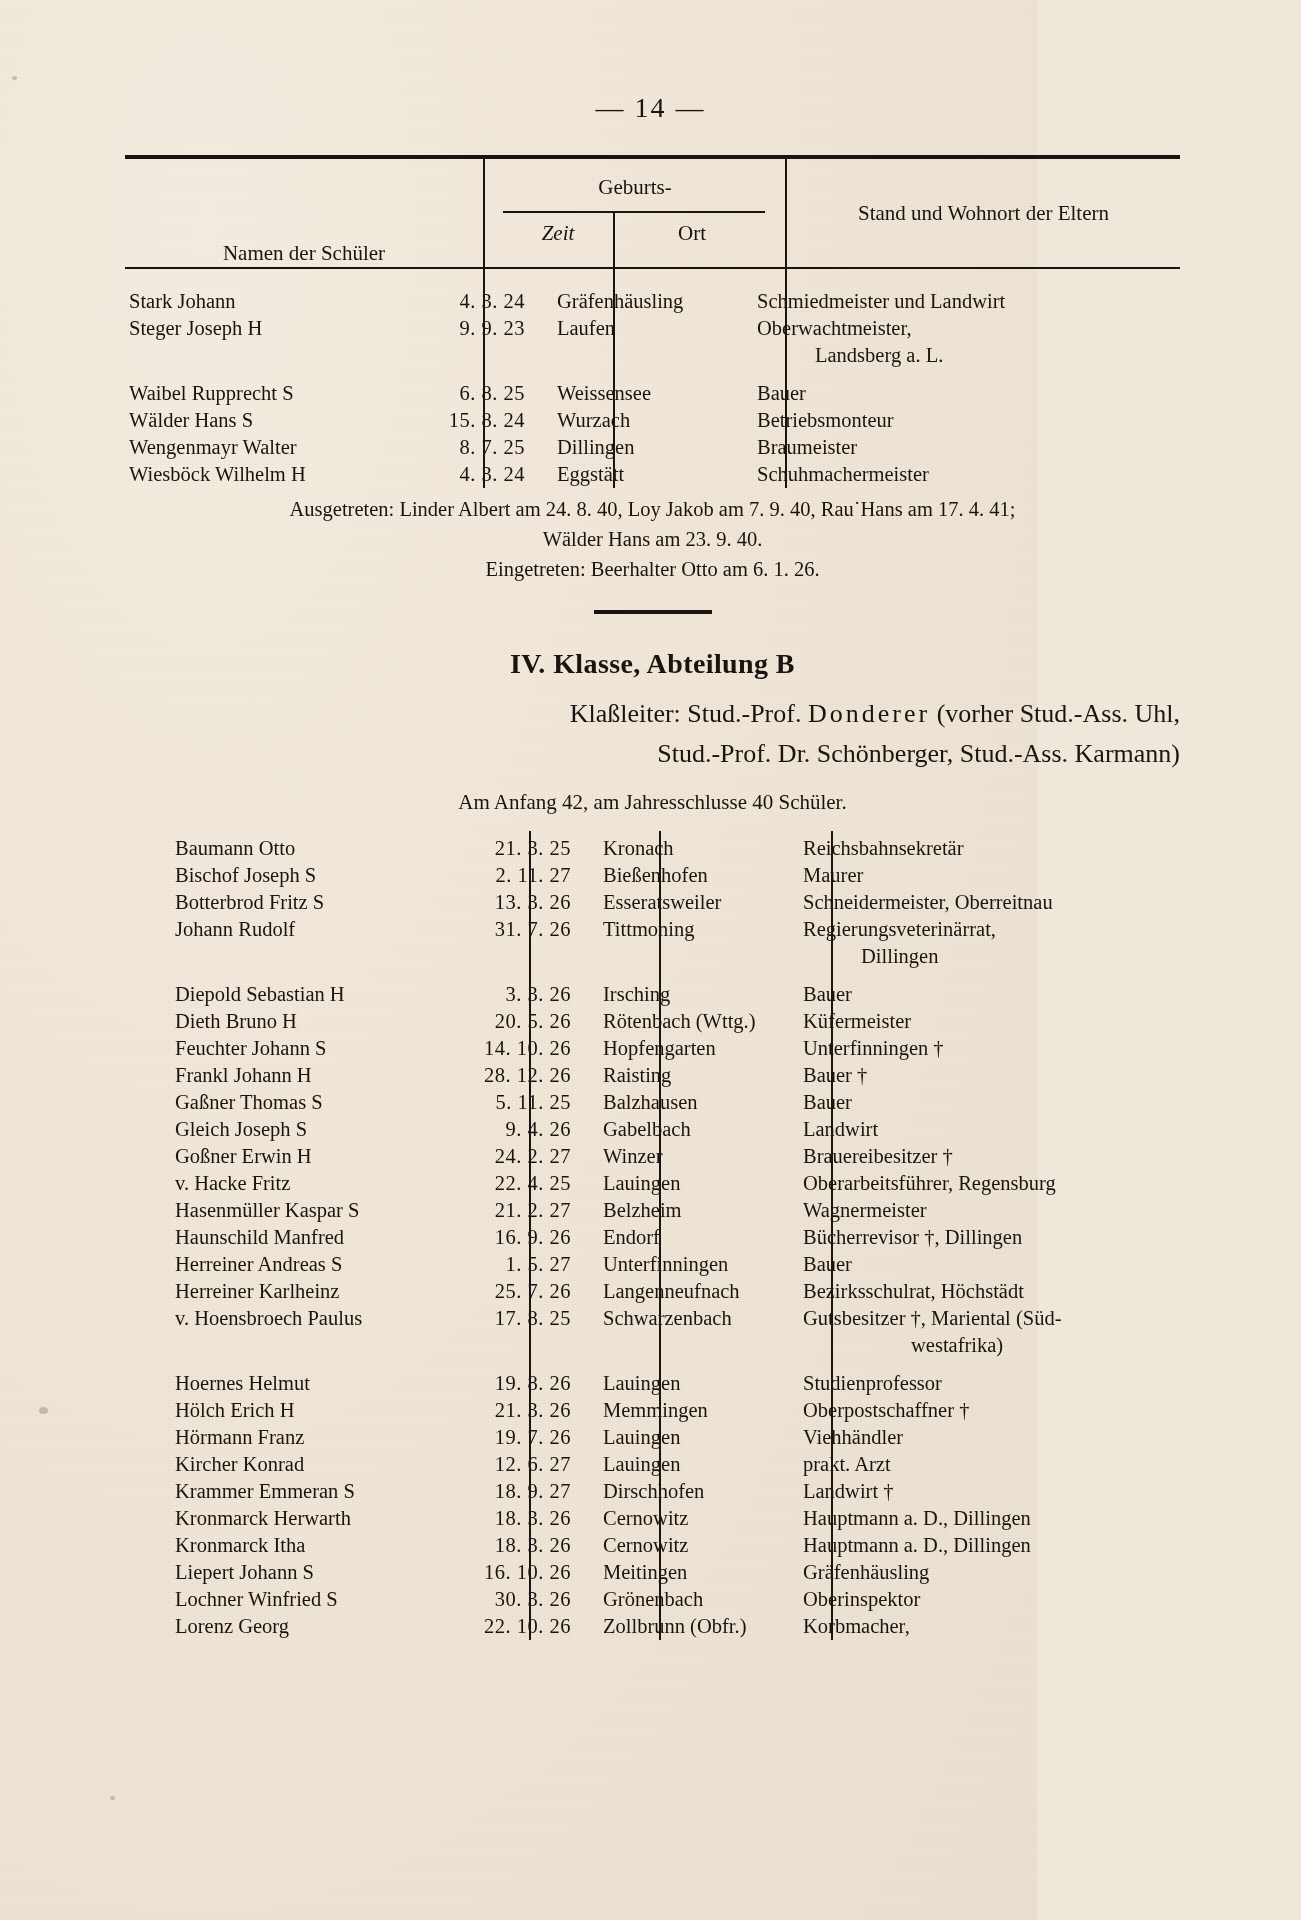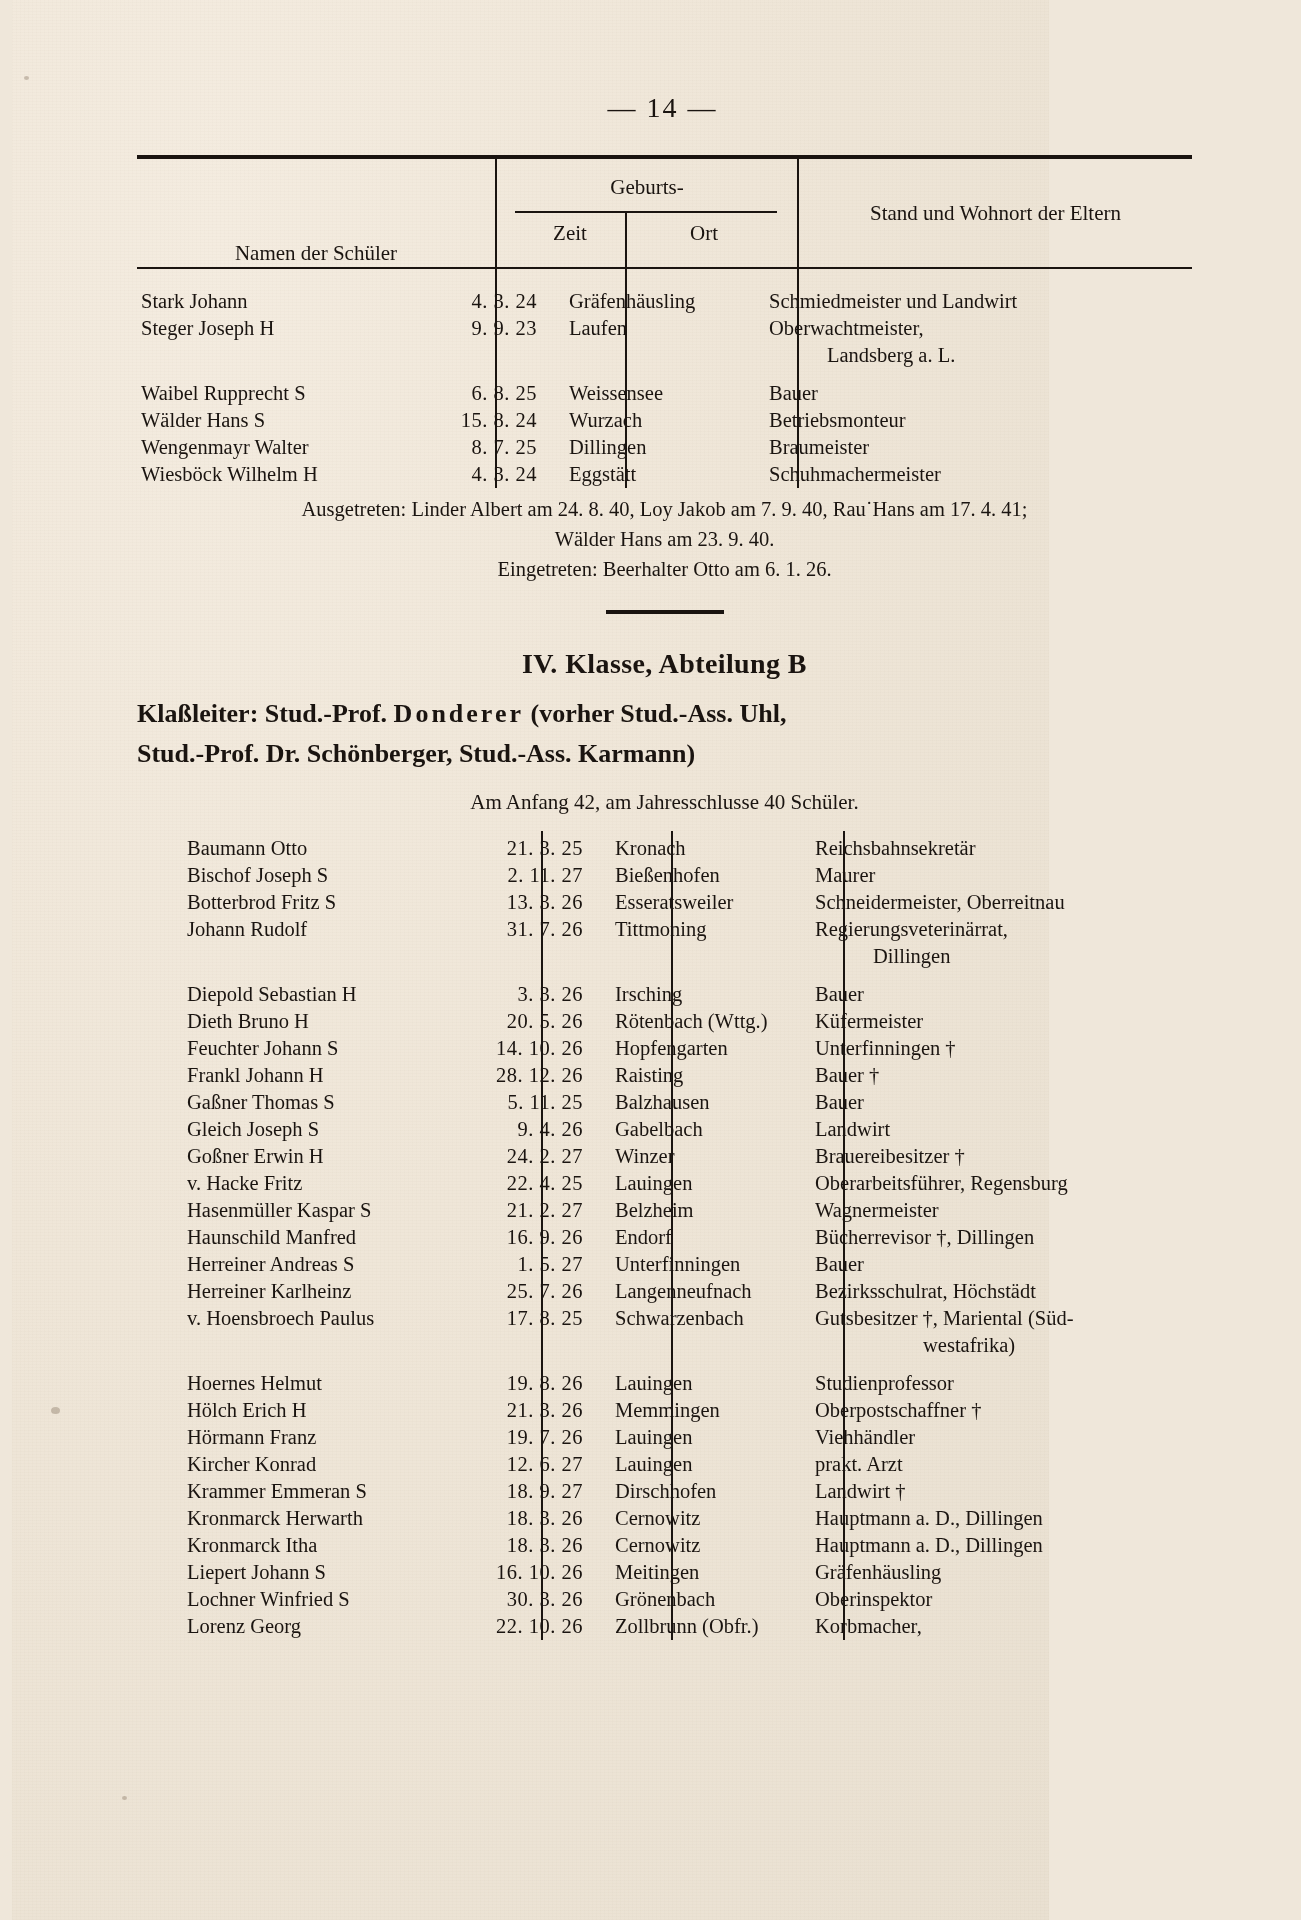--- a/index.html
+++ b/index.html
@@ -10,21 +10,21 @@
     width: 1301px;
     height: 1920px;
     background: #efe7da;
     font-family: "Liberation Serif", serif;
     color: #1a1410;
     position: relative;
     overflow: hidden;
   }
   .page {
     position: absolute;
-    left: 12px; top: 0;
+    left: 0; top: 0;
     width: 1037px;
     height: 1920px;
     background:
       radial-gradient(ellipse at 20% 12%, #f4ece0 0%, #efe6d8 45%, #e9e0d1 100%);
   }
   
   .grain {
     position: absolute; inset: 0;
     background-image:
       repeating-linear-gradient(0deg, rgba(120,100,70,0.018) 0px, rgba(120,100,70,0.018) 1px, transparent 1px, transparent 3px),
@@ -98,20 +98,21 @@
     top: 52px;
     height: 2px;
     background: #1a1410;
   }
   .head-zeit {
     position: absolute;
     left: 378px; width: 110px;
     top: 62px;
     text-align: center;
     font-size: 21px;
+    font-style: italic;
   }
   .head-ort {
     position: absolute;
     left: 492px; width: 150px;
     top: 62px;
     text-align: center;
     font-size: 21px;
   }
   .head-stand {
     position: absolute;
@@ -165,22 +166,22 @@
   }
 
   .klasse-title {
     text-align: center;
     font-weight: bold;
     font-size: 28px;
     margin-top: 34px;
     letter-spacing: 0.4px;
   }
   .klassleiter {
-    text-align: left;
-    font-weight: bold;
+    text-align: right;
+    font-weight: normal;
     font-size: 26px;
     line-height: 40px;
     margin-top: 14px;
   }
   .spaced { letter-spacing: 3px; }
   .anfang {
     text-align: center;
     font-size: 21px;
     margin-top: 16px;
   }

